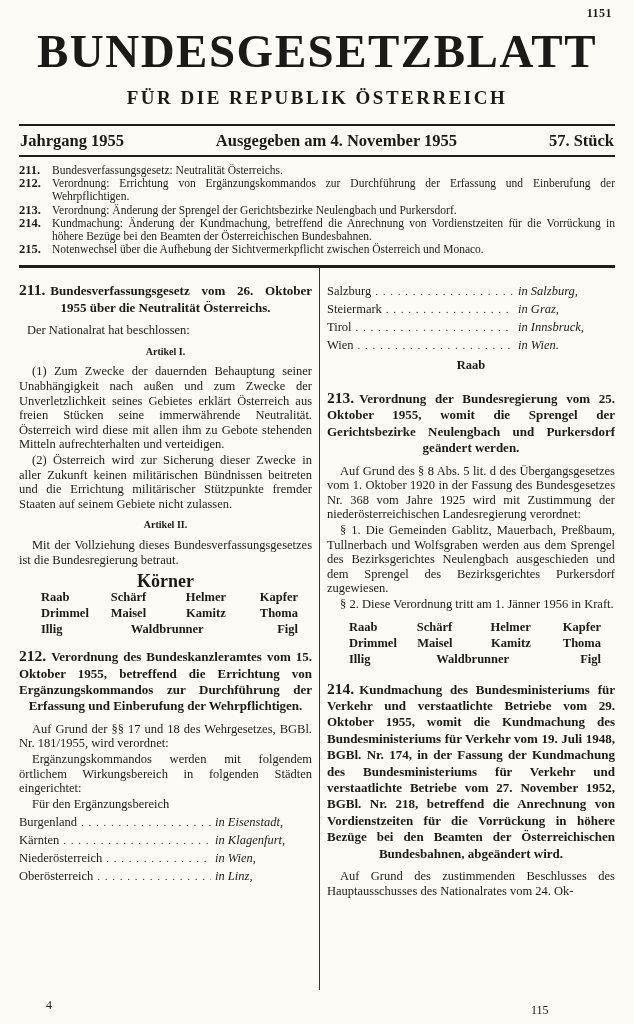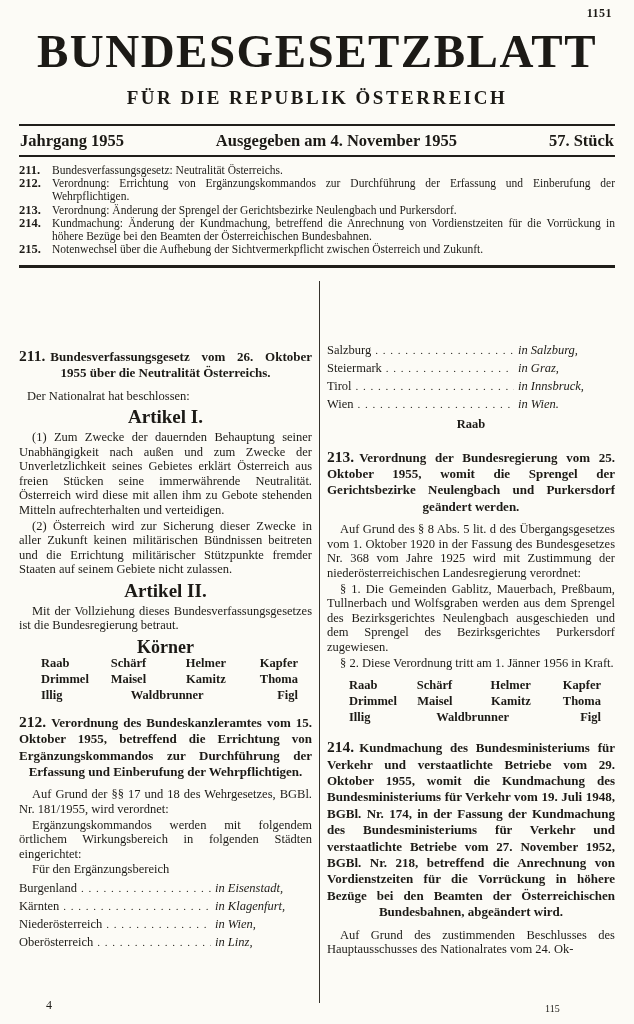--- a/index.html
+++ b/index.html
@@ -33,40 +33,39 @@
     display:flex;justify-content:space-between;align-items:baseline;
     margin:0 19px;padding:5px 1px 4px 1px;
     font-size:16.5px;font-weight:700;gap:36px;
   }
   .toc{margin:0 19px;padding:7px 0 9px 0;font-size:11.5px;line-height:13.2px;}
   .toc-item{display:flex;}
   .toc-num{width:33px;flex:0 0 33px;font-weight:700;font-size:12.5px;}
   .toc-text{flex:1;text-align:justify;}
   .columns{
     display:flex;
-    margin:6px 19px;
+    margin:0 19px;
     height:736px;
     overflow:hidden;
-    align-items:center;
   }
   .col{width:293px;flex:0 0 293px;font-size:12.5px;line-height:14.6px;}
   .divider-wrap{flex:1;display:flex;justify-content:center;}
   .divider{width:1.5px;background:#35322c;height:722px;margin-top:0;}
   .col-right{width:288px;flex:0 0 288px;}
 
   .heading{
     font-weight:700;text-align:justify;text-align-last:center;
     font-size:13px;line-height:16.4px;
     margin:11px 0 7px 0;
   }
   .heading.first{margin-top:14px;}
   .art-num{font-size:15.5px;margin-right:5px;}
   .p{margin:0 0 1px 0;text-align:justify;text-indent:13px;}
   .p.sp{margin-top:5px;}
-  .center-head{text-align:center;font-weight:700;margin:7px 0 5px 0;font-size:19px;}
+  .center-head{text-align:center;font-weight:700;margin:7px 0 5px 0;font-size:10px;}
   .sig{margin:7px 0 10px 0;}
   .sig-head{text-align:center;font-weight:700;font-size:18px;line-height:15px;}
   .sig-row{display:grid;grid-template-columns:1.05fr 1.15fr 1.15fr 1fr;font-weight:700;line-height:16px;}
   .sig-row span:nth-child(1){text-align:left;padding-left:22px;}
   .sig-row span:nth-child(2){text-align:center;}
   .sig-row span:nth-child(3){text-align:center;}
   .sig-row span:nth-child(4){text-align:right;padding-right:14px;}
   .sig-row.last{grid-template-columns:1.05fr 2.3fr 1fr;}
   .sig-row.last span:nth-child(2){text-align:center;padding:0;}
   .sig-row.last span:nth-child(3){text-align:right;padding-right:14px;}
@@ -74,21 +73,21 @@
 
   .lrow{display:flex;align-items:baseline;line-height:18px;white-space:nowrap;}
   .lrow .lname{flex:0 0 auto;}
   .lrow .leader{flex:1 1 auto;overflow:hidden;margin:0 4px;}
   .lrow .leader::after{
     content:". . . . . . . . . . . . . . . . . . . . . . . . . . . . . . . . . . . . . . . .";
     letter-spacing:1px;font-size:11px;color:#2a271f;
   }
   .lrow .ldest{flex:0 0 97px;text-align:left;font-style:italic;}
   .footer-left{position:absolute;left:46px;top:998px;font-size:12px;}
-  .footer-right{position:absolute;left:545px;top:1003px;font-size:10px;}
+  .footer-right{position:absolute;left:531px;top:1003px;font-size:12px;}
 </style>
 </head>
 <body>
 
 <div class="page">
 
   <div class="pagenum">1151</div>
 
   <div class="masthead">
     <div class="title">BUNDESGESETZBLATT</div>
@@ -115,21 +114,21 @@
     <div class="toc-item">
       <span class="toc-num">213.</span>
       <span class="toc-text">Verordnung: Änderung der Sprengel der Gerichtsbezirke Neulengbach und Purkersdorf.</span>
     </div>
     <div class="toc-item">
       <span class="toc-num">214.</span>
       <span class="toc-text">Kundmachung: Änderung der Kundmachung, betreffend die Anrechnung von Vordienstzeiten für die Vorrückung in höhere Bezüge bei den Beamten der Österreichischen Bundesbahnen.</span>
     </div>
     <div class="toc-item">
       <span class="toc-num">215.</span>
-      <span class="toc-text">Notenwechsel über die Aufhebung der Sichtvermerkpflicht zwischen Österreich und Zukunft.</span>
+      <span class="toc-text">Notenwechsel über die Aufhebung der Sichtvermerkpflicht zwischen Österreich und Monaco.</span>
     </div>
   </div>
   <div class="rule thicker"></div>
 
   <div class="columns">
 
     <div class="col">
 
       <p class="heading first">
         <span class="art-num">211.</span><span>Bundesverfassungsgesetz vom 26. Oktober 1955 über die Neutralität Österreichs.</span>

